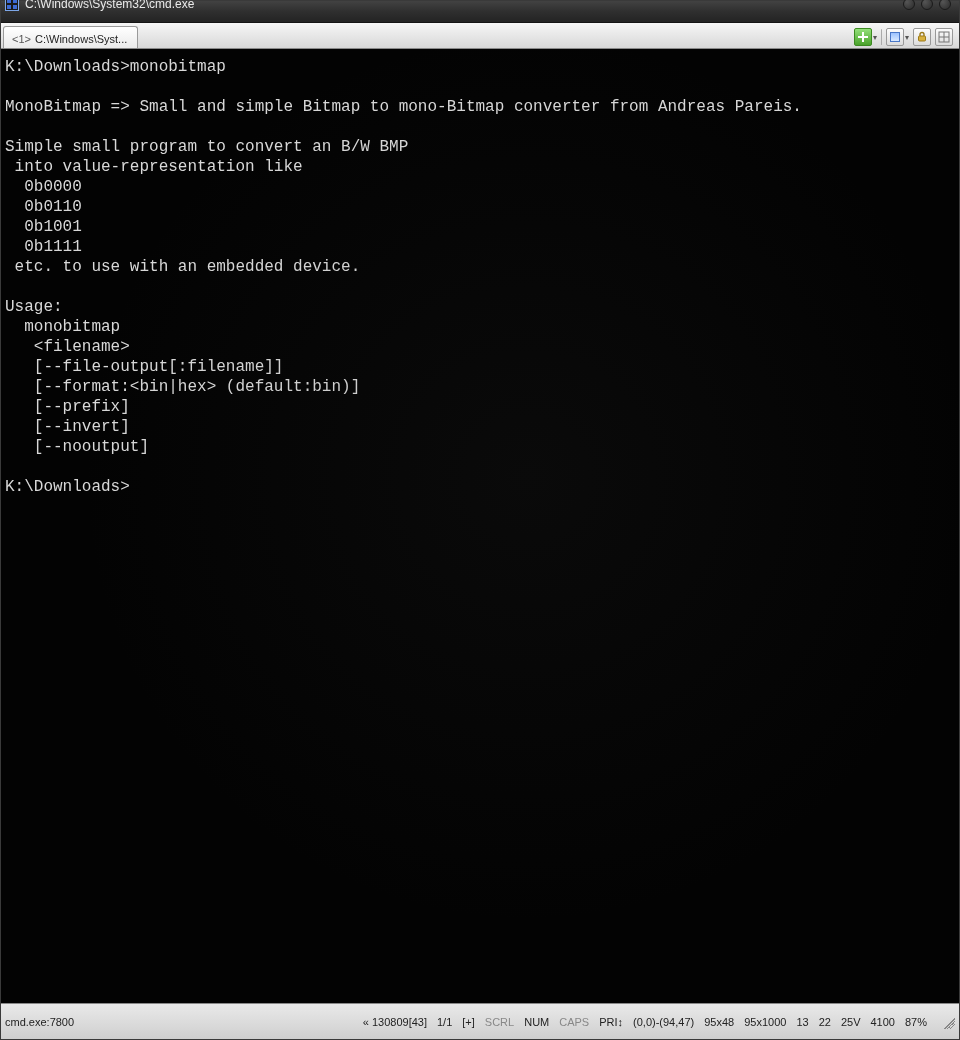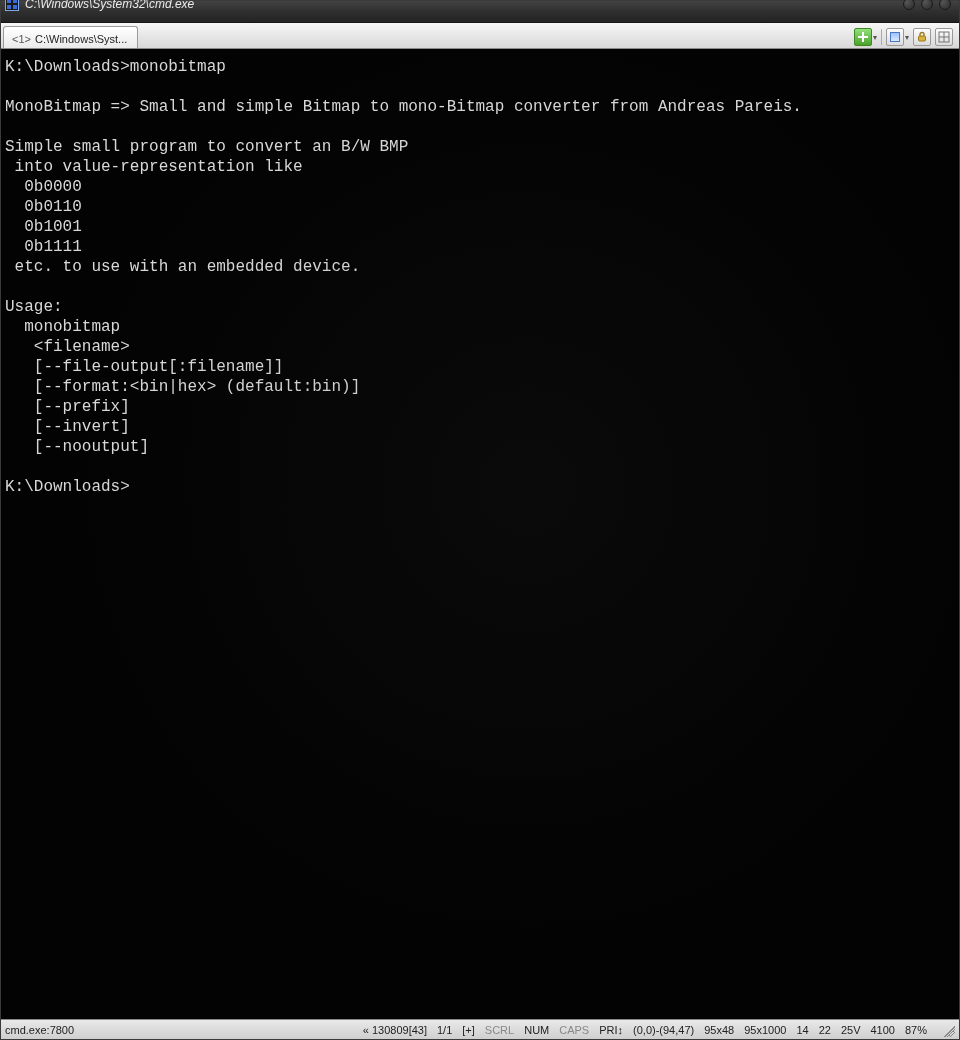--- a/index.html
+++ b/index.html
@@ -22,21 +22,20 @@
   .titlebar {
     height: 22px;
     background: linear-gradient(to bottom, #424242 0%, #2f2f2f 50%, #232323 100%);
     display: flex;
     align-items: center;
     padding: 0 4px 16px 4px;
     font-family: "Segoe UI", Tahoma, sans-serif;
     font-size: 12px;
     color: #eaeaea;
     border-bottom: 1px solid #151515;
-    font-style: italic;
   }
   .title-icon {
     width: 14px; height: 14px;
     margin-right: 6px;
     display: inline-block;
   }
   .title-text { flex: 1; }
   .win-controls { display: flex; gap: 6px; margin-right: 4px; }
   .win-btn {
     width: 12px; height: 12px;
@@ -107,21 +106,21 @@
     
     content:"";
     position:absolute;
     inset:0;
     background: radial-gradient(circle at 55% 45%, rgba(60,60,60,0.12), transparent 60%);
     pointer-events:none;
   }
   .line { display:block; }
   
   .statusbar {
-    height: 20px;
+    height: 36px;
     background: linear-gradient(to bottom,#e9e9e9,#cfcfcf);
     border-top:1px solid #888;
     font-family: "Segoe UI", Tahoma, sans-serif;
     font-size: 11px;
     color:#222;
     display:flex;
     align-items:center;
     padding:0 4px;
     gap:10px;
   }
@@ -193,21 +192,21 @@
     <span>« 130809[43]</span>
     <span>1/1</span>
     <span>[+]</span>
     <span style="color:#888">SCRL</span>
     <span>NUM</span>
     <span style="color:#888">CAPS</span>
     <span>PRI↕</span>
     <span>(0,0)-(94,47)</span>
     <span>95x48</span>
     <span>95x1000</span>
-    <span>14</span>
+    <span>13</span>
     <span>22</span>
     <span>25V</span>
     <span>4100</span>
     <span>87%</span>
     <div class="resize-grip"></div>
   </div>
 
 </div>
 
 </body></html>

